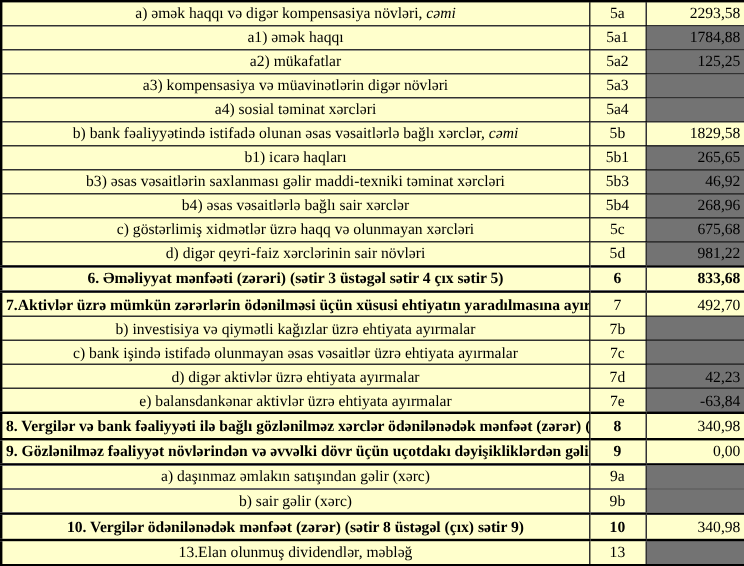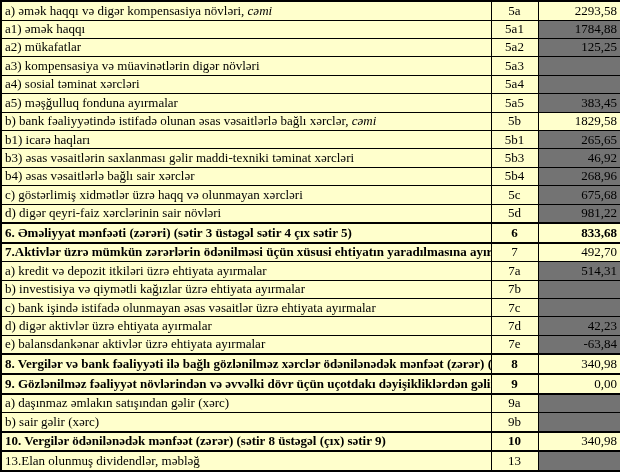--- a/index.html
+++ b/index.html
@@ -14,21 +14,21 @@
     border: 2px solid #000000;
   }
   td {
     border: 1px solid #000000;
     padding: 0 3px;
     overflow: hidden;
     white-space: nowrap;
     line-height: 1.1;
     vertical-align: middle;
   }
-  td.label { text-align: left; margin-left: 27px; }
+  td.label { text-align: center; margin-left: 27px; }
   td.code  { text-align: center; }
   td.value { text-align: right; margin-left: 18px; }
   .bg-yellow { background: #FFFFCC; }
   .bg-white  { background: #737373; }
   .bold { font-weight: bold; }
   tr.thick td { border-top-width: 2px; border-bottom-width: 2px; }
 </style>
 </head>
 <body>
 
@@ -58,25 +58,20 @@
         <td class="label bg-yellow" data-name="row-indicator-label">a3) kompensasiya və müavinətlərin digər növləri</td>
         <td class="code bg-yellow" data-name="row-code">5a3</td>
         <td class="value bg-white" data-name="row-amount"></td>
       </tr>
       <tr data-name="table-row">
         <td class="label bg-yellow" data-name="row-indicator-label">a4) sosial təminat xərcləri</td>
         <td class="code bg-yellow" data-name="row-code">5a4</td>
         <td class="value bg-white" data-name="row-amount"></td>
       </tr>
       <tr data-name="table-row">
-        <td class="label bg-yellow" data-name="row-indicator-label">a5) məşğulluq fonduna ayırmalar</td>
-        <td class="code bg-yellow" data-name="row-code">5a5</td>
-        <td class="value bg-white" data-name="row-amount">383,45</td>
-      </tr>
-      <tr data-name="table-row">
         <td class="label bg-yellow" data-name="row-indicator-label">b) bank fəaliyyətində istifadə olunan əsas vəsaitlərlə bağlı xərclər, <i data-name="row-indicator-label-italic">cəmi</i></td>
         <td class="code bg-yellow" data-name="row-code">5b</td>
         <td class="value bg-yellow" data-name="row-amount">1829,58</td>
       </tr>
       <tr data-name="table-row">
         <td class="label bg-yellow" data-name="row-indicator-label">b1) icarə haqları</td>
         <td class="code bg-yellow" data-name="row-code">5b1</td>
         <td class="value bg-white" data-name="row-amount">265,65</td>
       </tr>
       <tr data-name="table-row">
@@ -101,25 +96,20 @@
       </tr>
       <tr data-name="table-row" class="thick">
         <td class="label bg-yellow bold" data-name="row-indicator-label">6. Əməliyyat mənfəəti (zərəri) (sətir 3 üstəgəl sətir 4 çıx sətir 5)</td>
         <td class="code bg-yellow bold" data-name="row-code">6</td>
         <td class="value bg-yellow bold" data-name="row-amount">833,68</td>
       </tr>
       <tr data-name="table-row">
         <td class="label bg-yellow bold" data-name="row-indicator-label">7.Aktivlər üzrə mümkün zərərlərin ödənilməsi üçün xüsusi ehtiyatın yaradılmasına ayırmalar (xərclər),</td>
         <td class="code bg-yellow" data-name="row-code">7</td>
         <td class="value bg-yellow" data-name="row-amount">492,70</td>
-      </tr>
-      <tr data-name="table-row">
-        <td class="label bg-yellow" data-name="row-indicator-label">a) kredit və depozit itkiləri üzrə ehtiyata ayırmalar</td>
-        <td class="code bg-yellow" data-name="row-code">7a</td>
-        <td class="value bg-white" data-name="row-amount">514,31</td>
       </tr>
       <tr data-name="table-row">
         <td class="label bg-yellow" data-name="row-indicator-label">b) investisiya və qiymətli kağızlar üzrə ehtiyata ayırmalar</td>
         <td class="code bg-yellow" data-name="row-code">7b</td>
         <td class="value bg-white" data-name="row-amount"></td>
       </tr>
       <tr data-name="table-row">
         <td class="label bg-yellow" data-name="row-indicator-label">c) bank işində istifadə olunmayan əsas vəsaitlər üzrə ehtiyata ayırmalar</td>
         <td class="code bg-yellow" data-name="row-code">7c</td>
         <td class="value bg-white" data-name="row-amount"></td>

